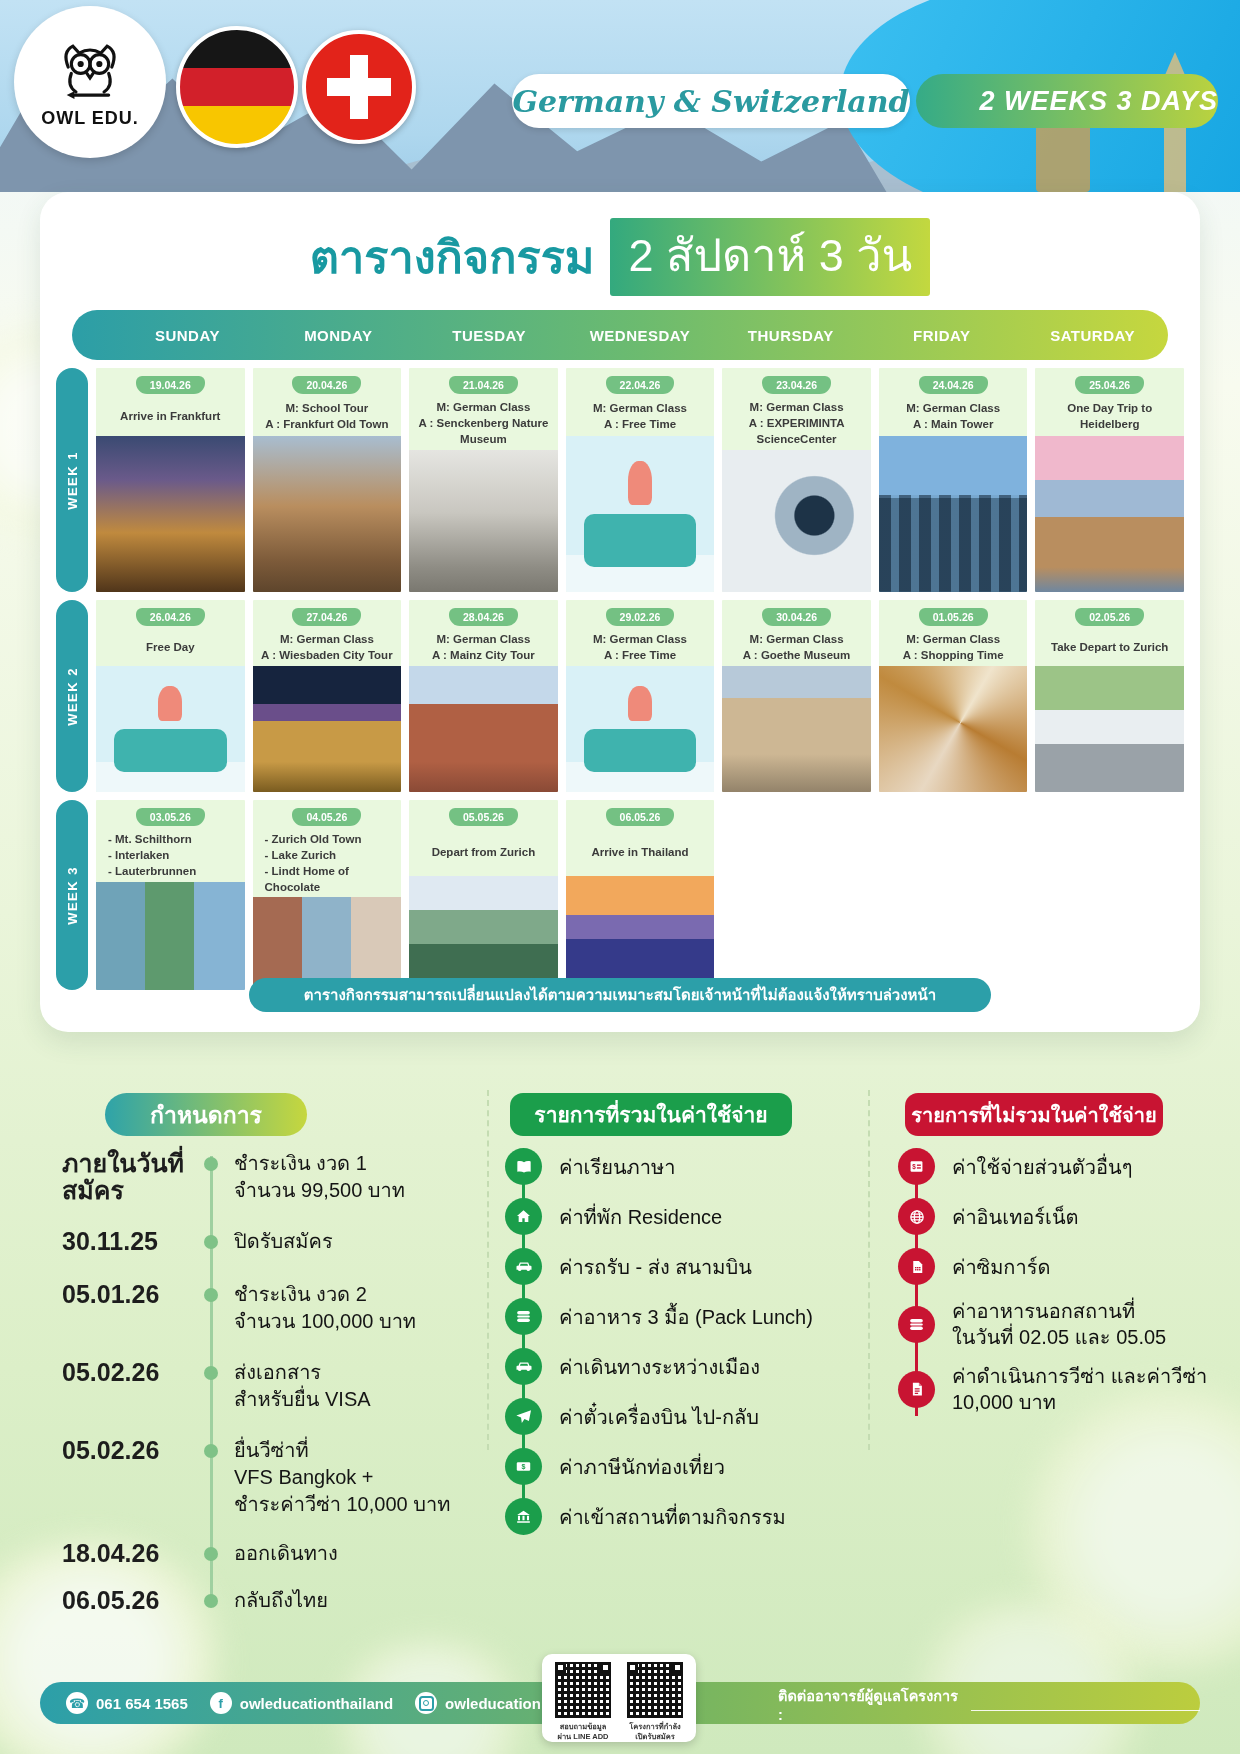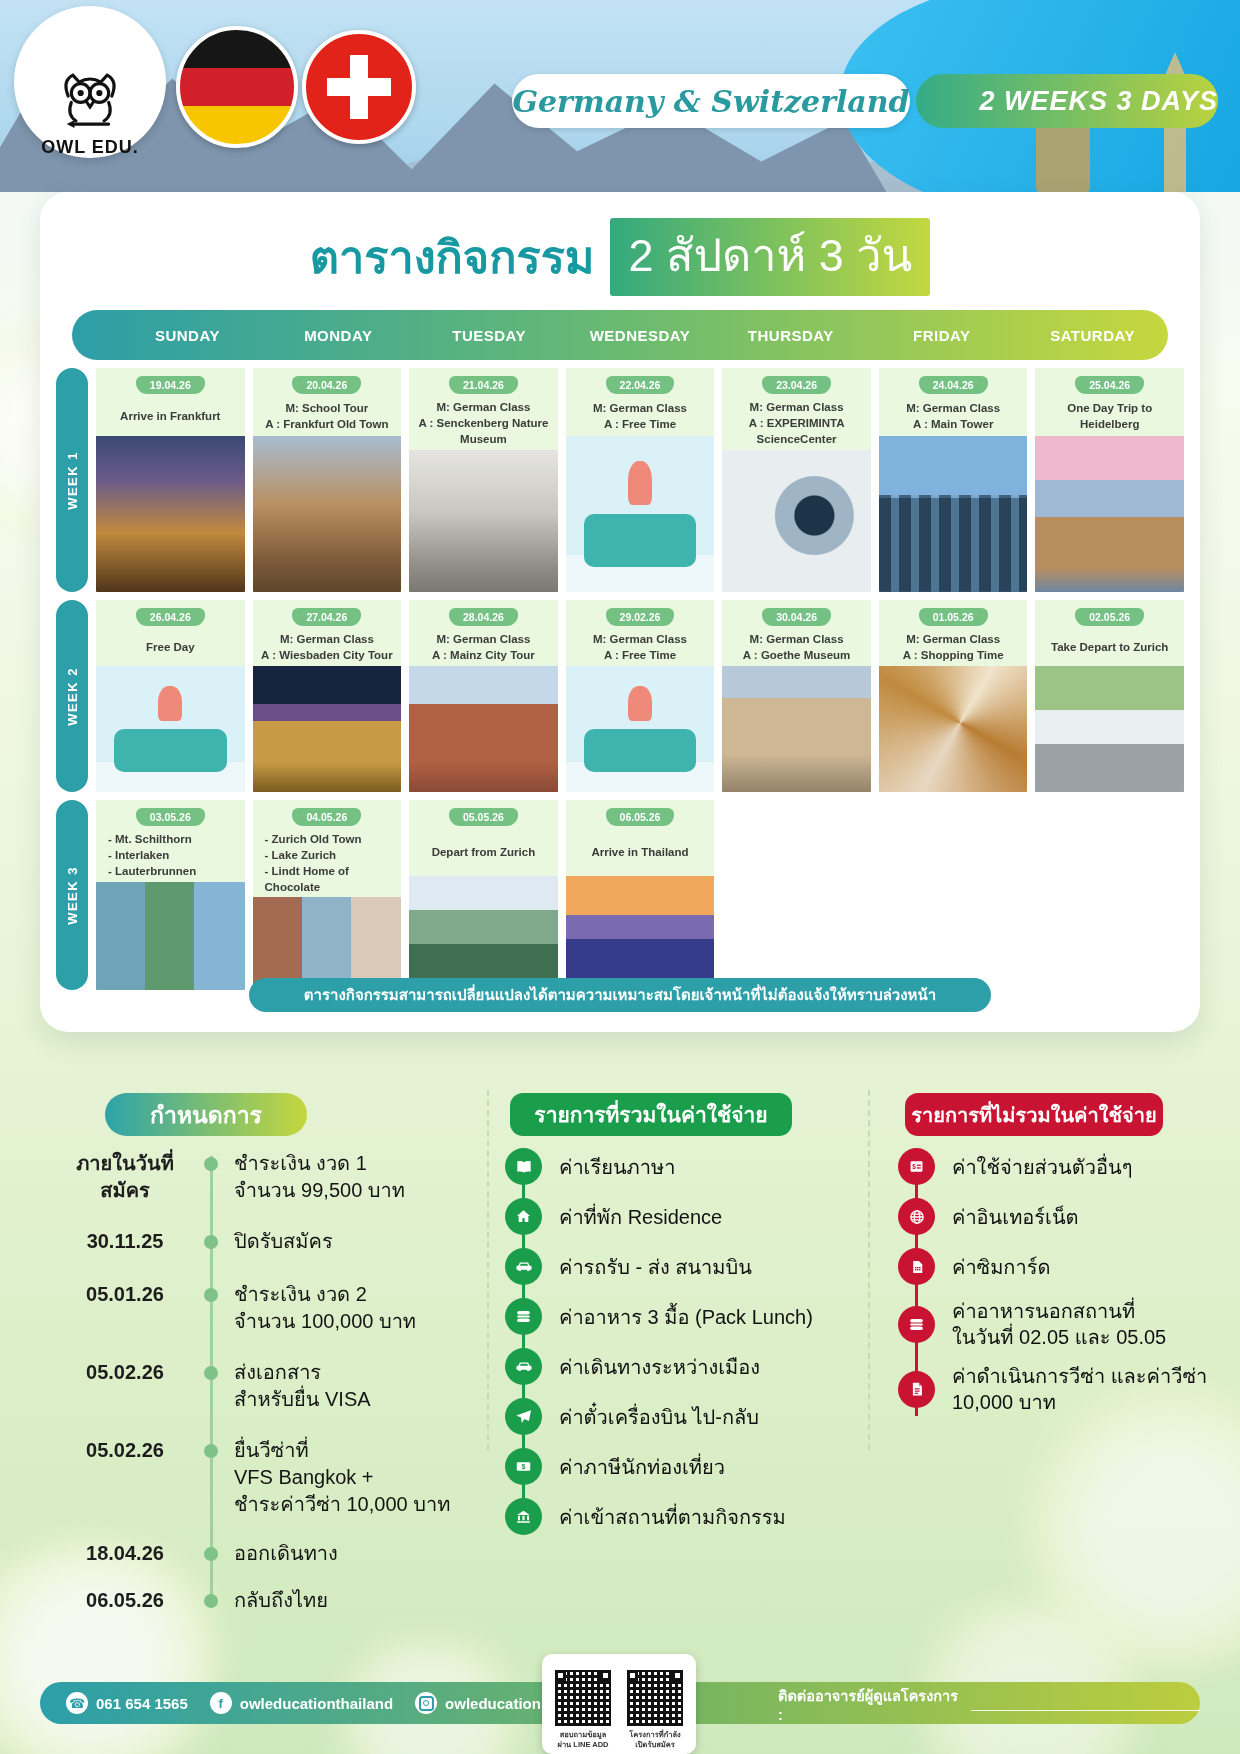--- a/index.html
+++ b/index.html
@@ -23,21 +23,21 @@
   .mtn.m2{left:0;width:960px;height:86px;background:#a8bccd;opacity:.9;
     clip-path:polygon(0 100%,9% 40%,18% 78%,28% 30%,38% 74%,50% 36%,62% 80%,72% 42%,84% 78%,94% 48%,100% 100%)}
   .blue-blob{position:absolute;right:-30px;top:-20px;width:430px;height:240px;
     background:linear-gradient(115deg,#3cc0f1,#14a4e1);border-radius:55% 0 0 60%}
   .statue{position:absolute;right:150px;bottom:0;width:54px;height:96px;background:#c3a05c;
     border-radius:26px 26px 4px 4px;opacity:.85}
   .tower{position:absolute;right:54px;bottom:0;width:22px;height:140px;background:#d9bd80;
     clip-path:polygon(50% 0,100% 18%,100% 100%,0 100%,0 18%);opacity:.85}
 
   .logo-circle{position:absolute;left:14px;top:6px;width:152px;height:152px;background:#fff;border-radius:50%;
-    display:flex;flex-direction:column;align-items:center;justify-content:flex-end;box-shadow:0 3px 8px rgba(0,0,0,.15)}
+    display:flex;flex-direction:column;align-items:center;justify-content:center;box-shadow:0 3px 8px rgba(0,0,0,.15)}
   .logo-text{font-weight:bold;font-size:18px;letter-spacing:1px;color:#111;margin-top:-2px}
   .flag{position:absolute;border-radius:50%;border:4px solid #fff;box-shadow:0 2px 6px rgba(0,0,0,.25);overflow:hidden;box-sizing:border-box}
   .flag.de{left:176px;top:26px;width:122px;height:122px;
     background:linear-gradient(180deg,#161616 0 33.4%,#d2202a 33.4% 66.7%,#f8c600 66.7% 100%)}
   .flag.ch{left:302px;top:30px;width:114px;height:114px;background:#e2231a;position:absolute}
   .flag.ch::before,.flag.ch::after{content:"";position:absolute;background:#fff}
   .flag.ch::before{left:50%;top:20%;width:18px;height:60%;transform:translateX(-50%)}
   .flag.ch::after{top:50%;left:20%;height:18px;width:60%;transform:translateY(-50%)}
 
   .title-pill{position:absolute;left:512px;top:74px;width:398px;height:54px;background:#fff;border-radius:27px;
@@ -104,21 +104,21 @@
   
   .sep{position:absolute;top:1090px;height:360px;border-left:2px dashed #c4dcb2}
   .sep.s1{left:487px}.sep.s2{left:868px}
 
   .sched-pill{position:absolute;left:105px;top:1093px;width:202px;height:43px;border-radius:22px;
     background:linear-gradient(90deg,#2ea3a9,#c6d73e);display:flex;align-items:center;justify-content:center;
     color:#fff;font-weight:bold;font-size:23px}
   .timeline{position:absolute;left:62px;top:1150px;width:392px}
   .tl-line{position:absolute;left:148px;top:6px;bottom:14px;width:3px;background:#9FD0A0}
   .tl-row{position:relative;display:grid;grid-template-columns:126px 46px auto;align-items:start}
-  .tl-row .tl-date{text-align:center;font-size:20px;font-weight:bold;color:#1d1d1d;line-height:27px}
+  .tl-row .tl-date{text-align:left;font-size:25px;font-weight:bold;color:#1d1d1d;line-height:27px}
   .tl-row .tl-dot{width:14px;height:14px;border-radius:50%;background:#7FC287;margin:7px auto 0;position:relative;z-index:1}
   .tl-row .tl-text{font-size:20px;color:#151515;line-height:27px;white-space:pre-line}
   .mb24{margin-bottom:24px}.mb26{margin-bottom:26px}.mb22{margin-bottom:22px}.mb20{margin-bottom:20px}
 
   .inc-pill{position:absolute;left:510px;top:1093px;width:282px;height:43px;background:#1B9E4B;border-radius:13px;
     display:flex;align-items:center;justify-content:center;color:#fff;font-weight:bold;font-size:21px}
   .list{position:absolute;width:372px}
   .inc-list{left:505px;top:1148px}
   .exc-list{left:898px;top:1148px;width:340px}
   .list .conn{position:absolute;left:17px;top:10px;width:2.5px;background:#1B9E4B}
@@ -137,22 +137,22 @@
     background:linear-gradient(90deg,#2C9FA9 0%,#7ab65f 58%,#bccd3e 100%);display:flex;align-items:center;
     padding:0 26px;box-sizing:border-box;color:#fff;font-weight:bold;font-size:15px}
   .f-item{display:flex;align-items:center;gap:8px;margin-right:22px}
   .f-ic{width:22px;height:22px;border-radius:50%;background:#fff;color:#2C9FA9;display:flex;align-items:center;
     justify-content:center;font-weight:bold;font-size:13px;flex:none}
   .ig-sq{width:11px;height:11px;border:2px solid #2C9FA9;border-radius:3.5px;display:flex;align-items:center;justify-content:center}
   .ig-sq i{width:4px;height:4px;border:1.5px solid #2C9FA9;border-radius:50%;display:block}
   .contact{position:absolute;left:738px;top:0;height:100%;display:flex;align-items:center;gap:12px;font-size:14.5px}
   .blank-line{display:inline-block;width:238px;border-bottom:1.6px solid rgba(255,255,255,.9);height:14px}
 
-  .qr-card{position:absolute;left:542px;top:1654px;width:154px;height:100px;background:#fff;border-radius:10px;
-    box-shadow:0 3px 10px rgba(0,0,0,.18);display:flex;justify-content:center;gap:10px;padding-top:16px;box-sizing:border-box}
+  .qr-card{position:absolute;left:542px;top:1654px;width:154px;height:88px;background:#fff;border-radius:10px;
+    box-shadow:0 3px 10px rgba(0,0,0,.18);display:flex;justify-content:center;gap:10px;padding-top:8px;box-sizing:border-box}
   .qr-block{width:62px;display:flex;flex-direction:column;align-items:center}
   .qr{width:56px;height:56px;position:relative;
     background:repeating-linear-gradient(0deg,#111 0 3px,transparent 3px 6px),
                repeating-linear-gradient(90deg,#111 0 3px,#fff 3px 6px)}
   .qr::before,.qr::after{content:"";position:absolute;width:11px;height:11px;background:#fff;border:3px solid #111;box-sizing:border-box}
   .qr::before{left:0;top:0}.qr::after{right:0;top:0}
   .qr-lbl{margin-top:4px;font-size:7.5px;font-weight:bold;color:#333;text-align:center;line-height:1.3;white-space:pre-line}
 </style>
 </head>
 <body>

